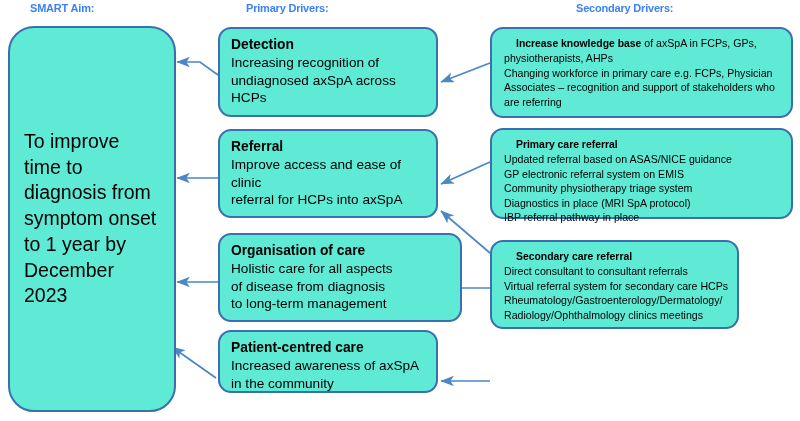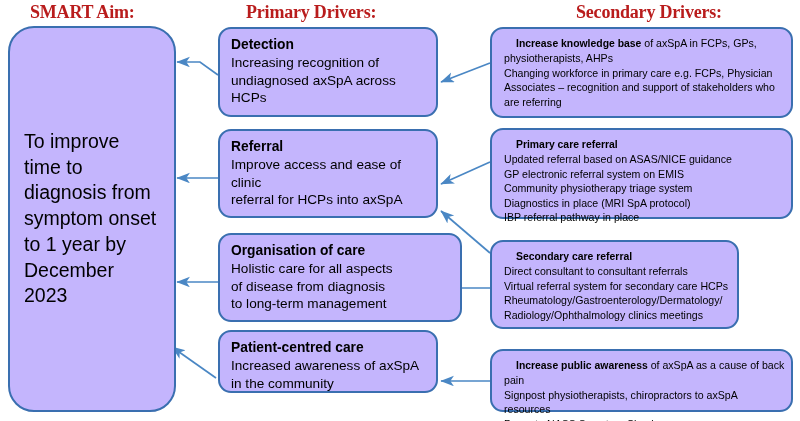--- a/index.html
+++ b/index.html
@@ -1,24 +1,24 @@
 <!DOCTYPE html>
 <html><head>
 <meta charset="utf-8">
 <style>
   html,body{margin:0;padding:0;background:#ffffff;}
   body{width:800px;height:421px;position:relative;overflow:hidden;
        font-family:"Liberation Sans", sans-serif;color:#000;}
   #canvas{position:absolute;left:0;top:0;width:800px;height:421px;}
 
-  .col-header{position:absolute;font-weight:bold;font-size:18px;
-              letter-spacing:-0.2px;white-space:nowrap;color:#b91c1c;font-family:Liberation Serif, serif;}
+  .col-header{position:absolute;font-weight:bold;font-size:11px;
+              letter-spacing:-0.2px;white-space:nowrap;color:#3b82f6;}
 
   .node{position:absolute;box-sizing:border-box;border:2.1px solid #3a6fb0;
-        border-radius:13px;background:#c4b5fd;}
+        border-radius:13px;background:#5eead4;}
 
   .aim{border-radius:26px;display:flex;align-items:center;}
   .aim .aim-text{font-size:19.5px;line-height:1.32;padding:0 14px;color:#000;}
 
   .node .body{padding:7px 9px 4px 11px;}
   .ttl{font-weight:bold;display:block;}
   .ln{display:block;}
 
   
   .pri .body{font-size:13.6px;line-height:1.30;}
@@ -132,22 +132,14 @@
   <div class="node sec" style="left:490px;top:240px;width:249px;height:89px;">
     <div class="body">
       <span class="lead"><b class="ttl">Secondary care referral</b><span></span></span>
       <span class="ln">Direct consultant to consultant referrals</span>
       <span class="ln">Virtual referral system for secondary care HCPs</span>
       <span class="ln">Rheumatology/Gastroenterology/Dermatology/</span>
       <span class="ln">Radiology/Ophthalmology clinics meetings</span>
     </div>
   </div>
 
-  <div class="node sec" style="left:490px;top:349px;width:303px;height:63px;">
-    <div class="body">
-      <span class="lead"><b class="ttl">Increase public awareness</b><span> of axSpA as a cause of back pain</span></span>
-      <span class="ln">Signpost physiotherapists, chiropractors to axSpA resources</span>
-      <span class="ln">Promote  NASS Symptom  Checker</span>
-
-    </div>
-  </div>
 
 </div>
 
 </body></html>

